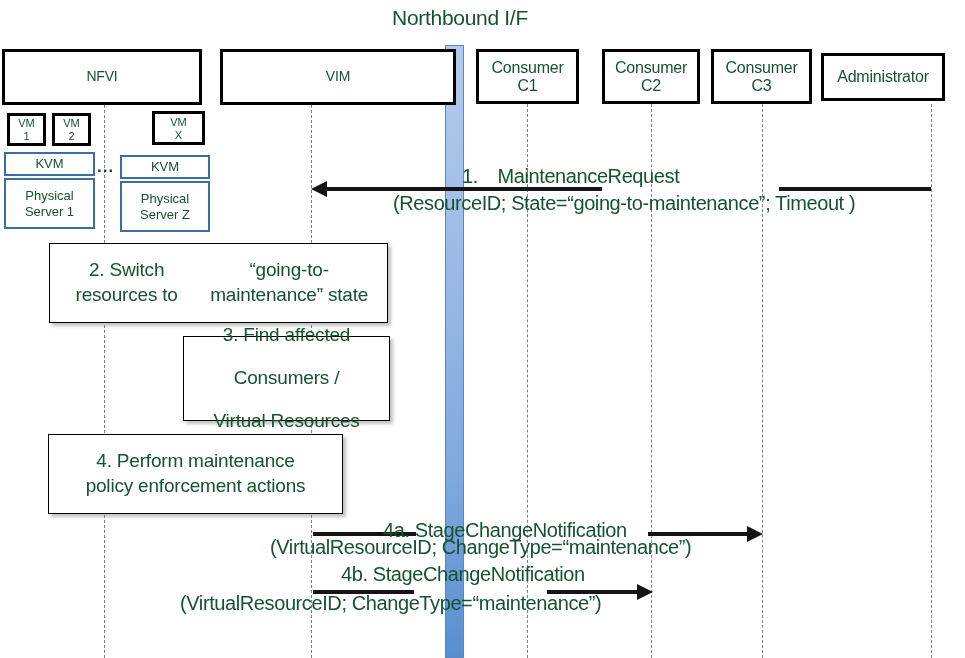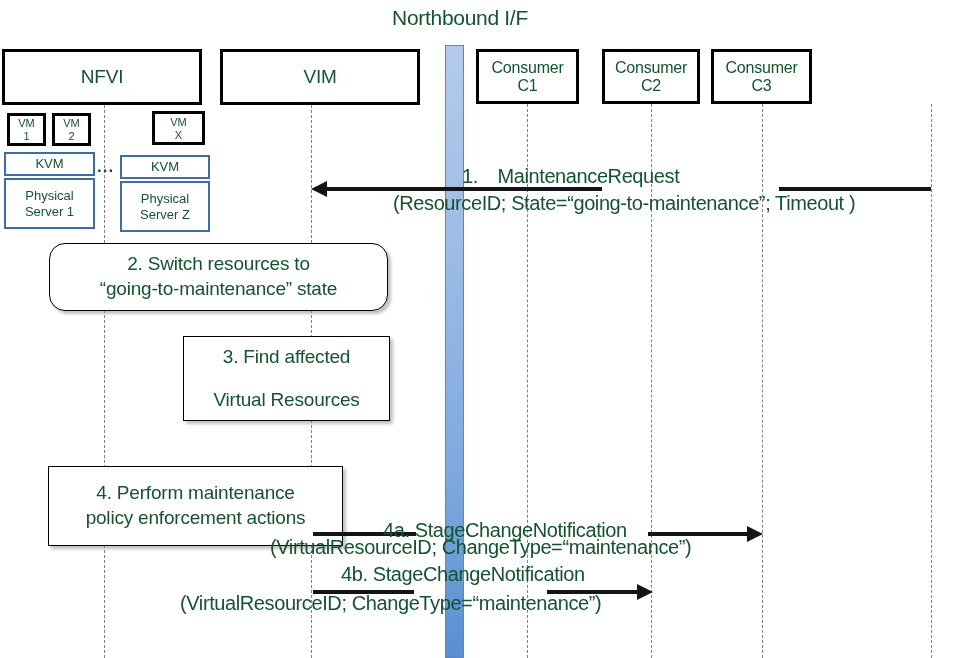--- a/index.html
+++ b/index.html
@@ -40,21 +40,21 @@
   .actor-box {
     position: absolute;
     box-sizing: border-box;
     background: #ffffff;
     border: 3px solid #000000;
     display: flex;
     align-items: center;
     justify-content: center;
     text-align: center;
     line-height: 1.12;
-    font-size: 19px;
+    font-size: 14px;
     letter-spacing: -0.2px;
   }
   .actor-box.small { font-size: 16px; }
 
   
   .nb-bar {
     position: absolute;
     left: 445px;
     top: 45px;
     width: 19px;
@@ -160,39 +160,42 @@
   <div class="lifeline" style="left:651px; top:104px; height:554px;"></div>
   <div class="lifeline" style="left:762px; top:104px; height:554px;"></div>
   <div class="lifeline" style="left:931px; top:104px; height:554px;"></div>
 
   <div class="nb-bar"></div>
 
   <div class="actor-box" style="left:2px; top:49px; width:200px; height:56px;">
     <span>NFVI</span>
   </div>
 
-  <div class="actor-box" style="left:220px; top:49px; width:200px; height:56px;">
+  <div class="actor-box" style="left:220px; top:49px; width:236px; height:56px;">
     <span>VIM</span>
   </div>
 
   <div class="actor-box small" style="left:476px; top:49px; width:103px; height:55px; flex-direction:column;">
     <span>Consumer</span>
     <span>C1</span>
   </div>
 
   <div class="actor-box small" style="left:602px; top:49px; width:98px; height:55px; flex-direction:column;">
     <span>Consumer</span>
     <span>C2</span>
   </div>
 
   <div class="actor-box small" style="left:711px; top:49px; width:101px; height:55px; flex-direction:column;">
     <span>Consumer</span>
     <span>C3</span>
   </div>
 
+  <div class="actor-box small" style="left:821px; top:53px; width:124px; height:48px;">
+    <span>Administrator</span>
+  </div>
 
   <div class="vm-box" style="left:7px; top:113px; width:39px; height:33px;">
     <span>VM</span>
     <span>1</span>
   </div>
   <div class="vm-box" style="left:52px; top:113px; width:39px; height:33px;">
     <span>VM</span>
     <span>2</span>
   </div>
   <div class="vm-box" style="left:152px; top:111px; width:53px; height:34px;">
@@ -217,31 +220,32 @@
     <span>Physical</span>
     <span>Server Z</span>
   </div>
 
   <div class="msg-line" style="left:779px; top:187px; width:152px;"></div>
   <div class="msg-line" style="left:325px; top:187px; width:277px;"></div>
   <div class="arrow-head left" style="left:311px; top:181px;"></div>
   <div class="msg-label" style="left:462px; top:165px;">1. MaintenanceRequest</div>
   <div class="msg-label" style="left:393px; top:192px;">(ResourceID; State=“going-to-maintenance”; Timeout )</div>
 
-  <div class="note-box" style="left:49px; top:243px; width:339px; height:68px; flex-direction:column;border-radius:16px;">
+  <div class="note-box" style="left:49px; top:243px; width:339px; height:80px; flex-direction:row;">
     <span>2. Switch resources to</span>
     <span>“going-to-maintenance” state</span>
   </div>
 
   <div class="note-box" style="left:183px; top:336px; width:207px; height:85px; flex-direction:column;gap:18px;">
     <span>3. Find affected</span>
+    <span>Consumers /</span>
     <span>Virtual Resources</span>
   </div>
 
-  <div class="note-box" style="left:48px; top:434px; width:295px; height:80px; flex-direction:column;margin-top:32px;">
+  <div class="note-box" style="left:48px; top:434px; width:295px; height:80px; flex-direction:column;">
     <span>4. Perform maintenance</span>
     <span>policy enforcement actions</span>
   </div>
 
   <div class="msg-line" style="left:313px; top:532px; width:103px;"></div>
   <div class="msg-line" style="left:648px; top:532px; width:100px;"></div>
   <div class="arrow-head right" style="left:747px; top:526px;"></div>
   <div class="msg-label" style="left:383px; top:519px;">4a. StageChangeNotification</div>
   <div class="msg-label" style="left:270px; top:536px;">(VirtualResourceID; ChangeType=“maintenance”)</div>
 

